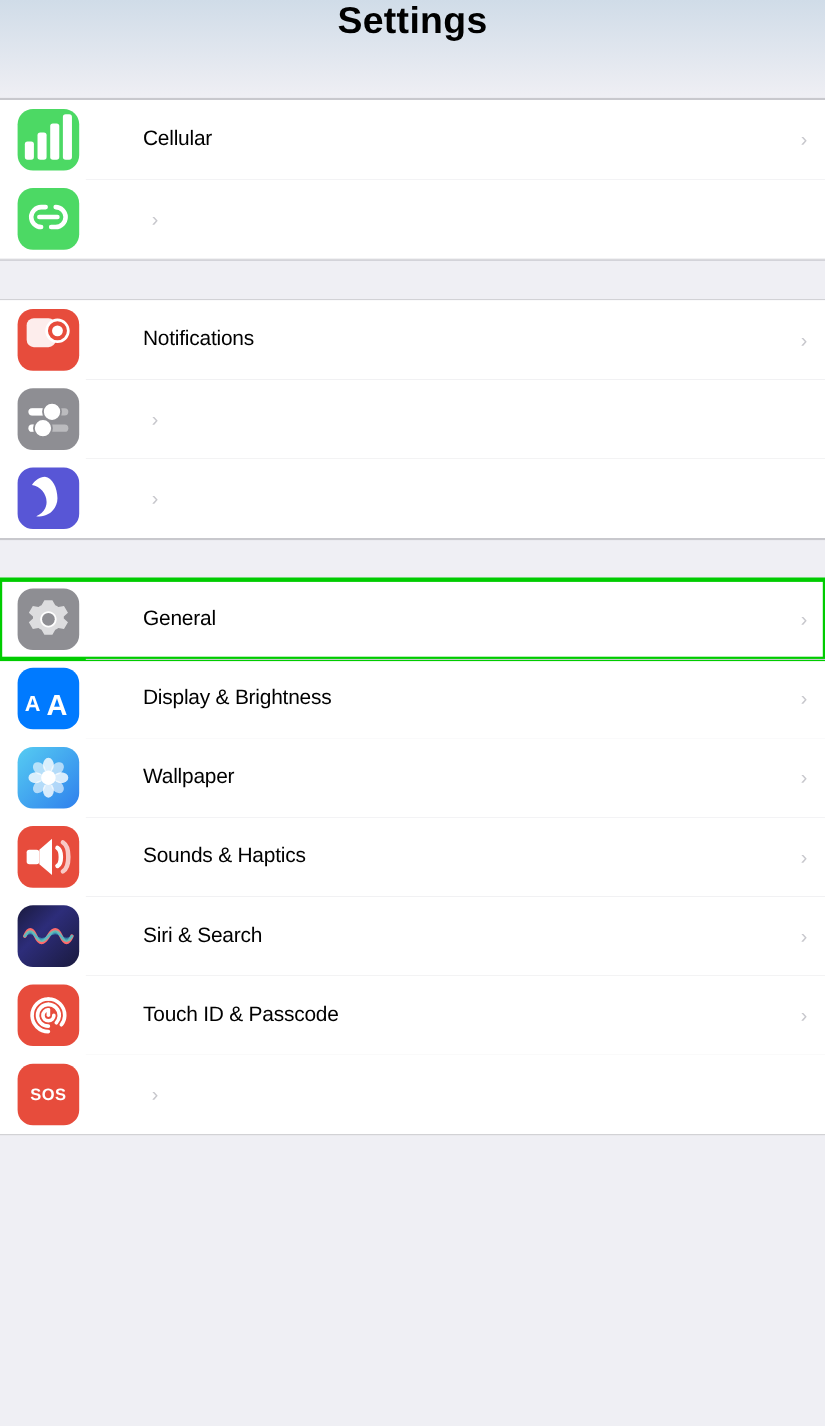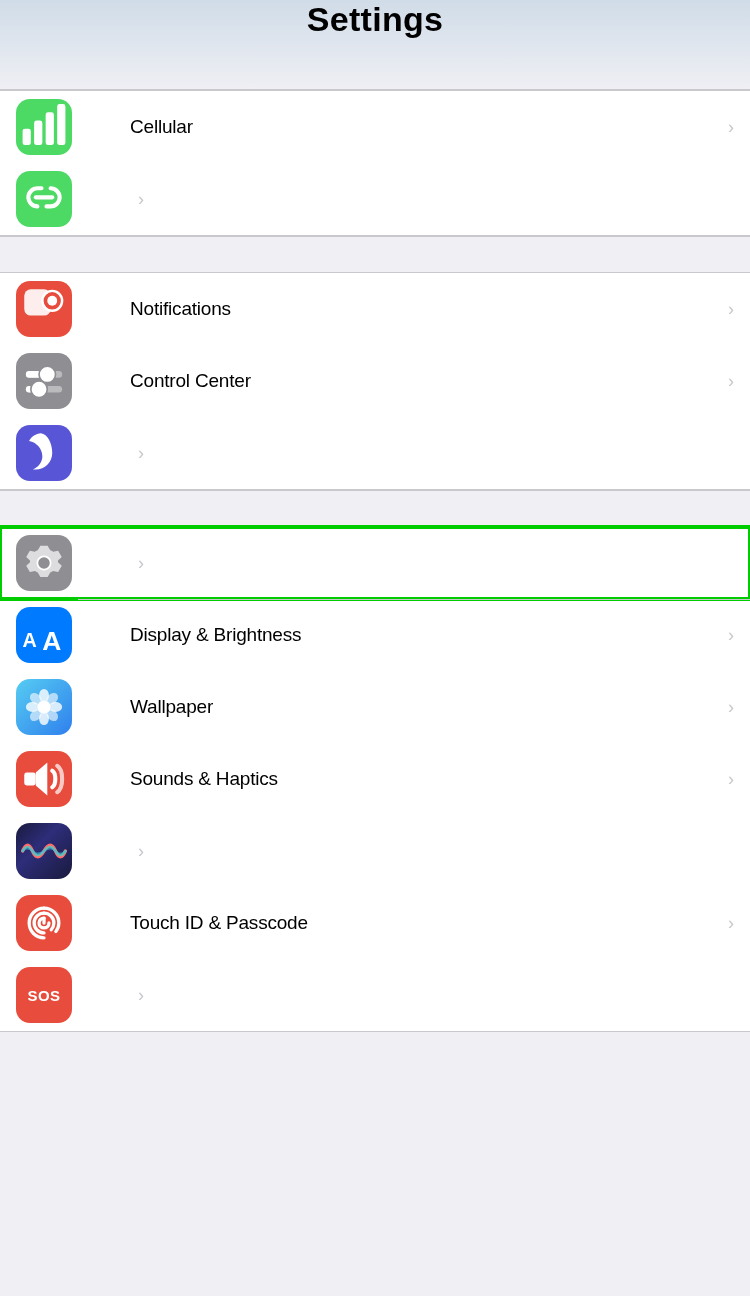--- a/index.html
+++ b/index.html
@@ -179,21 +179,20 @@
       <svg viewBox="0 0 34 34" fill="none" xmlns="http://www.w3.org/2000/svg">
 
         <rect x="6" y="11" width="22" height="4" rx="2" fill="white" opacity="0.4"></rect>
         <rect x="6" y="11" width="13" height="4" rx="2" fill="white"></rect>
         <circle cx="19" cy="13" r="5" fill="white" stroke="#8e8e93" stroke-width="1"></circle>
         <rect x="6" y="20" width="22" height="4" rx="2" fill="white" opacity="0.4"></rect>
         <rect x="6" y="20" width="8" height="4" rx="2" fill="white"></rect>
         <circle cx="14" cy="22" r="5" fill="white" stroke="#8e8e93" stroke-width="1"></circle>
       </svg>
     </div>
-    <span class="row-label">Control Center</span>
     <span class="row-chevron">›</span>
   </div>
 
   <div class="settings-row">
     <div class="row-icon icon-purple">
       <svg viewBox="0 0 34 34" fill="none" xmlns="http://www.w3.org/2000/svg">
 
         <path d="M22 17 C22 22.5 17.5 27 12 27 C11.4 27 10.8 26.95 10.25 26.85 C13.5 25.8 16 22.7 16 19 C16 14.3 12.5 10.4 7.95 9.65 C9.5 7 12.1 5.25 15.1 5.05 C19.2 5.6 22 11.1 22 17 Z" fill="white"></path>
       </svg>
     </div>
@@ -208,20 +207,21 @@
 
   <div class="settings-row highlighted">
     <div class="row-icon icon-graylight">
       <svg viewBox="0 0 34 34" fill="none" xmlns="http://www.w3.org/2000/svg">
 
         <path d="M17 21.5 C14.5 21.5 12.5 19.5 12.5 17 C12.5 14.5 14.5 12.5 17 12.5 C19.5 12.5 21.5 14.5 21.5 17 C21.5 19.5 19.5 21.5 17 21.5 Z" fill="white"></path>
         <path d="M14.8 6.5 L13.2 9.3 C12.6 9.5 12 9.8 11.5 10.2 L8.4 9.6 L6.2 13.4 L8.5 15.5 C8.5 15.7 8.5 15.8 8.5 16 C8.5 16.2 8.5 16.3 8.5 16.5 L6.2 18.6 L8.4 22.4 L11.5 21.8 C12 22.2 12.6 22.5 13.2 22.7 L14.8 25.5 L19.2 25.5 L20.8 22.7 C21.4 22.5 22 22.2 22.5 21.8 L25.6 22.4 L27.8 18.6 L25.5 16.5 C25.5 16.3 25.5 16.2 25.5 16 C25.5 15.8 25.5 15.7 25.5 15.5 L27.8 13.4 L25.6 9.6 L22.5 10.2 C22 9.8 21.4 9.5 20.8 9.3 L19.2 6.5 Z" fill="white" opacity="0.7"></path>
         <circle cx="17" cy="17" r="3.5" fill="#8e8e93"></circle>
       </svg>
     </div>
+    <span class="row-label">General</span>
     <span class="row-chevron">›</span>
   </div>
 
   <div class="settings-row">
     <div class="row-icon icon-blue">
       <svg viewBox="0 0 34 34" fill="none" xmlns="http://www.w3.org/2000/svg">
 
         <text x="4" y="24" font-family="Arial" font-weight="700" font-size="12" fill="white">A</text>
         <text x="16" y="26" font-family="Arial" font-weight="700" font-size="16" fill="white">A</text>
       </svg>
@@ -265,20 +265,21 @@
 
   <div class="settings-row">
     <div class="row-icon" style="background: linear-gradient(135deg, #1a1a3e 0%, #2d2d7a 40%, #1a1a3e 100%);">
       <svg viewBox="0 0 34 34" fill="none" xmlns="http://www.w3.org/2000/svg">
 
         <path d="M4 17 Q7 10 10 17 Q13 24 17 17 Q21 10 24 17 Q27 24 30 17" stroke="#ff6b6b" stroke-width="2" fill="none" stroke-linecap="round"></path>
         <path d="M4 17 Q7 12 10 17 Q13 22 17 17 Q21 12 24 17 Q27 22 30 17" stroke="#4ecdc4" stroke-width="1.5" fill="none" stroke-linecap="round" opacity="0.8"></path>
         <path d="M4 17 Q7 14 10 17 Q13 20 17 17 Q21 14 24 17 Q27 20 30 17" stroke="#45b7d1" stroke-width="1" fill="none" stroke-linecap="round" opacity="0.6"></path>
       </svg>
     </div>
+    <span class="row-label">Siri &amp; Search</span>
     <span class="row-chevron">›</span>
   </div>
 
   <div class="settings-row">
     <div class="row-icon icon-red">
       <svg viewBox="0 0 34 34" fill="none" xmlns="http://www.w3.org/2000/svg">
 
         <path d="M17 8 C12 8 8 12 8 17 C8 22 12 26 17 26" stroke="white" stroke-width="2" fill="none" stroke-linecap="round"></path>
         <path d="M17 11 C13.7 11 11 13.7 11 17 C11 20.3 13.7 23 17 23" stroke="white" stroke-width="2" fill="none" stroke-linecap="round"></path>
         <path d="M17 14 C15.3 14 14 15.3 14 17 C14 18.7 15.3 20 17 20 C18.7 20 20 18.7 20 17" stroke="white" stroke-width="2" fill="none" stroke-linecap="round"></path>

